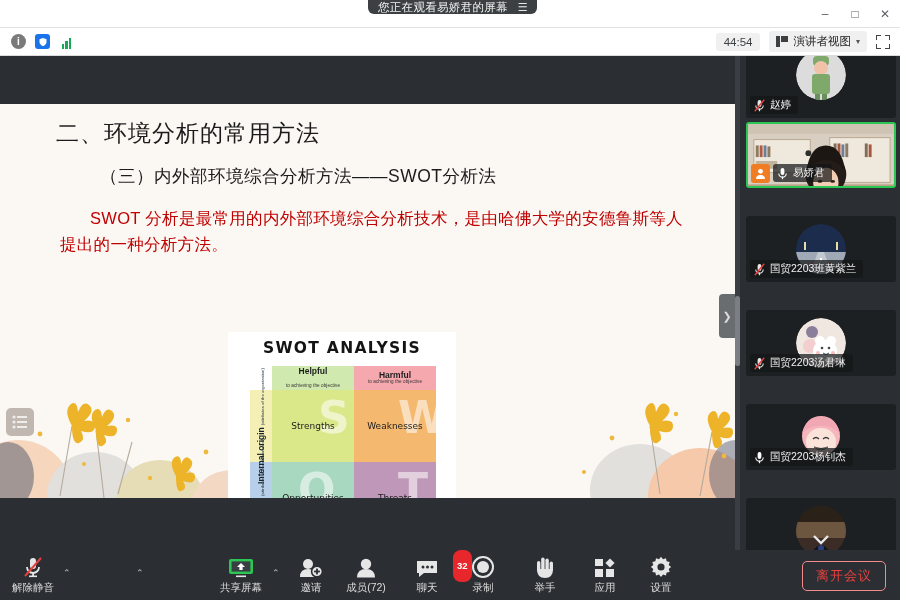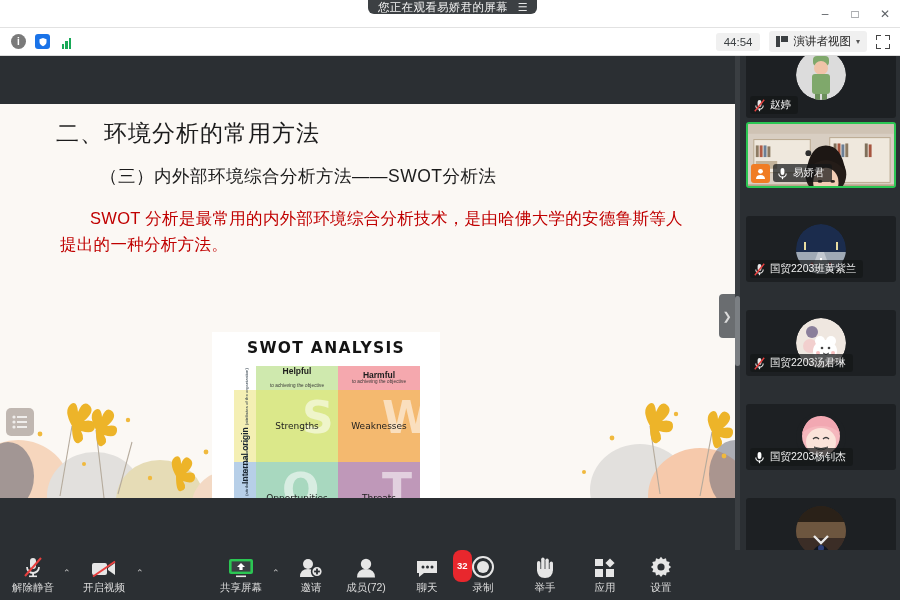--- a/index.html
+++ b/index.html
@@ -80,21 +80,21 @@
   
   .floral { position: absolute; left: 0; bottom: 0; width: 740px; height: 130px; }
 
   
   .annot-btn { position: absolute; left: 6px; bottom: 62px; width: 28px; height: 28px;
     background: rgba(120,105,95,.45); border-radius: 5px;
     display: flex; align-items: center; justify-content: center; }
   .annot-btn svg { opacity: .75; }
 
   
-  .swot { position: absolute; left: 212px; top: 228px; width: 228px; height: 210px;
+  .swot { position: absolute; left: 228px; top: 228px; width: 228px; height: 210px;
           background: #ffffff; }
   .swot-title { text-align: center; font-size: 15.5px; font-weight: bold;
                 letter-spacing: 1.3px; color: #141414; padding-top: 7px;
                 font-family: "DejaVu Sans", sans-serif; }
   .swot-grid { position: absolute; left: 22px; top: 34px; width: 186px; height: 168px;
                display: grid; grid-template-columns: 22px 1fr 1fr;
                grid-template-rows: 24px 1fr 1fr; }
   .sw-corner { background: #ffffff; }
   .sw-hd { display: flex; flex-direction: column; align-items: center;
            justify-content: center; line-height: 1.05; }
@@ -502,30 +502,20 @@
               <rect x="10.2" y="16" width="1.8" height="4"></rect>
               <rect x="7" y="19.5" width="8" height="1.6"></rect>
             </g>
             <line x1="3" y1="20" x2="19" y2="2" stroke="#e8403f" stroke-width="2"></line>
           </svg>
       </div>
       <span class="cap">解除静音</span>
     </div>
     <div class="tb-caret" style="left:63px;">⌃</div>
 
-    <div class="tb-item" style="left:71px;">
-      <div class="glyph">
-        <svg width="26" height="18" viewBox="0 0 26 18">
-            <rect x="1" y="3" width="15" height="12" rx="2" fill="#e6e6e6"></rect>
-            <path d="M17 8 L24 3 V15 L17 10z" fill="#e6e6e6"></path>
-            <line x1="2" y1="16.5" x2="24" y2="1.5" stroke="#e8403f" stroke-width="2"></line>
-          </svg>
-      </div>
-      <span class="cap">开启视频</span>
-    </div>
     <div class="tb-caret" style="left:136px;">⌃</div>
 
     <div class="tb-item" style="left:208px;">
       <div class="glyph">
         <svg width="26" height="20" viewBox="0 0 26 20">
             <rect x="1" y="1" width="24" height="15" rx="2" fill="#2bc653"></rect>
             <rect x="3.6" y="3.4" width="18.8" height="10.2" fill="#3a3f43"></rect>
             <path d="M13 5 L17 9 H14.6 V12 H11.4 V9 H9z" fill="#fff"></path>
             <rect x="8" y="17.5" width="10" height="1.6" fill="#e6e6e6"></rect>
           </svg>
@@ -616,14 +606,15 @@
     <div class="tb-item" style="left:628px;">
       <div class="glyph">
         <svg width="22" height="22" viewBox="0 0 22 22">
             <path d="M11 0.8 l2 2.4 l3-1 l.6 3.1 l3.1 .6 l-1 3 l2.4 2 l-2.4 2 l1 3 l-3.1 .6 l-.6 3.1 l-3 -1 l-2 2.4 l-2 -2.4 l-3 1 l-.6 -3.1 l-3.1 -.6 l1 -3 l-2.4 -2 l2.4 -2 l-1 -3 l3.1 -.6 l.6 -3.1 l3 1z" fill="#e6e6e6"></path>
             <circle cx="11" cy="11" r="3.6" fill="#2b2f33"></circle>
           </svg>
       </div>
       <span class="cap">设置</span>
     </div>
 
+    <button class="leave-btn">离开会议</button>
   </div>
 </div>
 
 </body></html>

